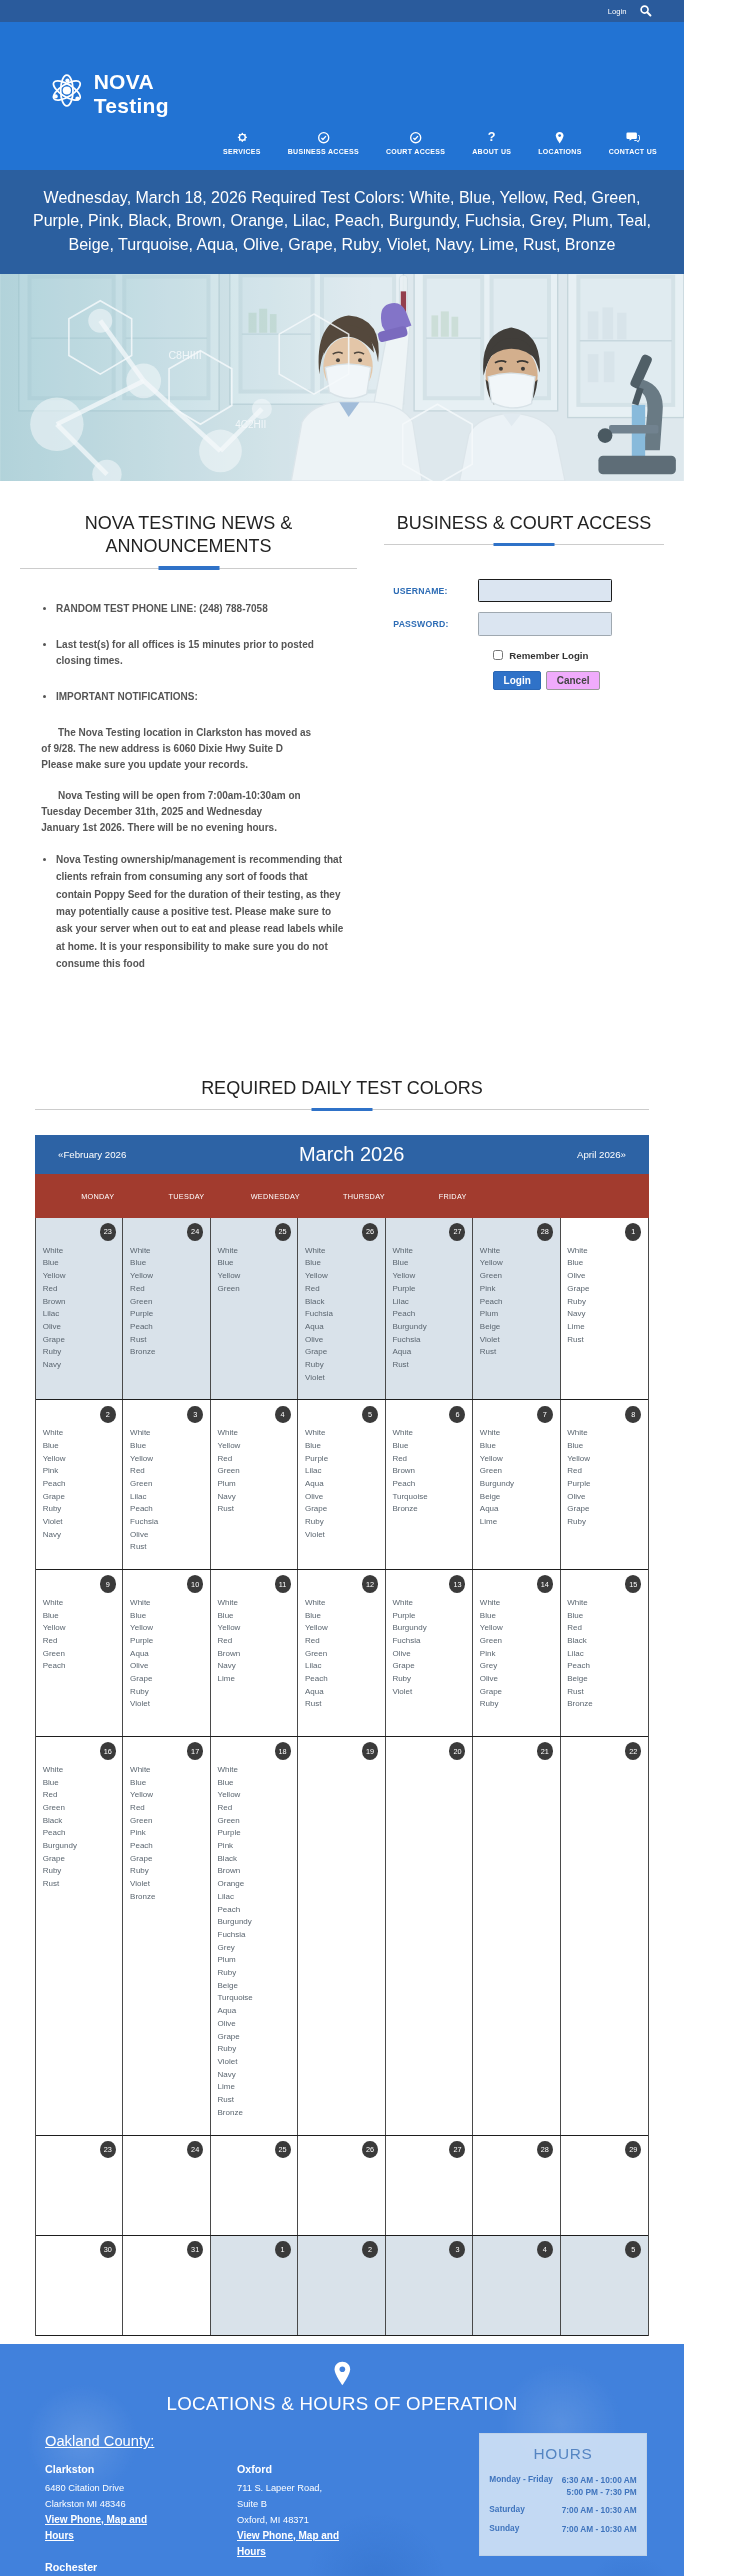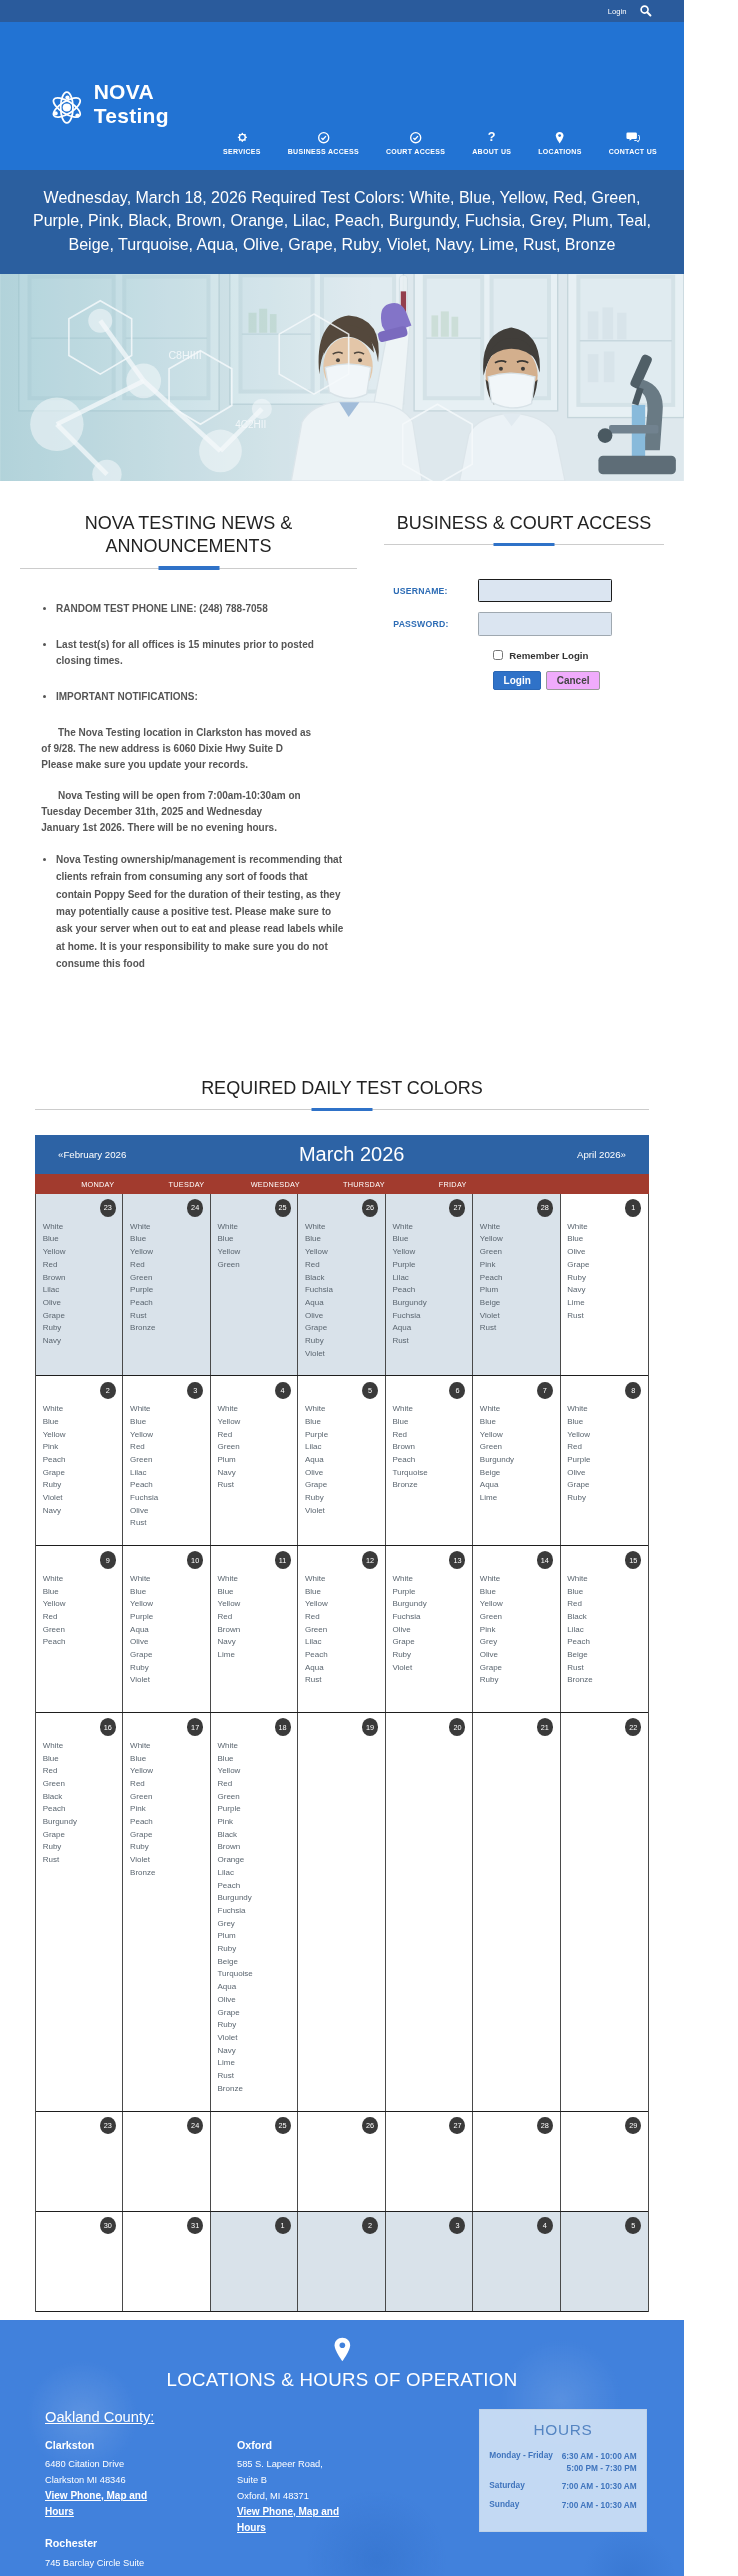--- a/index.html
+++ b/index.html
@@ -10,21 +10,21 @@
   }
   .page { width:684px; background:#fff; position:relative; }
 
   
   .topbar { height:22px; background:#2a5b9c; display:flex; justify-content:flex-end; align-items:center; gap:12px; padding-right:32px; }
   .topbar a { color:#fff; font-size:7.7px; text-decoration:none; }
   .search-btn { display:flex; align-items:center; cursor:pointer; }
 
   
   .site-header { background:#2273d3; height:148px; display:flex; justify-content:space-between; align-items:flex-end; padding:0 27px 14.7px 48px; }
-  .brand { display:flex; align-items:flex-end; gap:8px; margin-bottom:27px; }
+  .brand { display:flex; align-items:flex-start; gap:8px; margin-bottom:37px; }
   .brand-name { color:#fff; font-size:21px; font-weight:bold; letter-spacing:0.3px; }
   .mainnav { display:flex; gap:27px; }
   .nav-item { display:flex; flex-direction:column; align-items:center; gap:4px; cursor:pointer; }
   .nav-item .nav-ic { height:13.4px; display:flex; align-items:center; justify-content:center; }
   .nav-item .nav-label { color:#fff; font-size:7px; font-weight:bold; letter-spacing:0.3px; white-space:nowrap; }
   .q-ic { color:#fff; font-size:12.7px; font-weight:bold; line-height:13.4px; }
 
   
   .notice { background:#2b5f9f; color:#fff; text-align:center; padding:16px 32px 17.4px; font-size:16px; line-height:23.4px; }
 
@@ -58,21 +58,21 @@
   .btn-login { background:#2f72c8; color:#fff; border:0.7px solid #2a67b5; }
   .btn-cancel { background:#f0abfc; color:#444; border:0.7px solid #9a9a9a; }
 
   
   .cal-section { padding-top:27px; }
   .cal-title-wrap { padding:0 35px; }
   .calendar { margin:23px 35px 0; }
   .cal-monthbar { background:#2d63a5; color:#fff; height:39px; display:flex; align-items:center; justify-content:space-between; padding:0 23px; }
   .cal-monthbar .mo-prev, .cal-monthbar .mo-next { font-size:9.7px; color:#fff; text-decoration:none; }
   .cal-monthbar .mo-title { font-size:20px; }
-  .cal-daysbar { background:#a23b2e; height:20px; display:flex; align-items:center; padding-left:3%; }
+  .cal-daysbar { background:#a23b2e; height:44px; display:flex; align-items:center; padding-left:3%; }
   .cal-daysbar span { width:14.9%; text-align:center; color:#fff; font-size:7.3px; letter-spacing:0.3px; }
   .cal-grid { border-left:0.7px solid #4a4a4a; border-right:0.7px solid #4a4a4a; }
   .cal-row { display:grid; grid-template-columns:repeat(7,1fr); border-bottom:1.3px solid #1e1e1e; min-height:100px; }
   .cal-row:nth-child(-n+3) { min-height:167px; }
   .cal-cell { border-right:0.7px solid #4a4a4a; padding-bottom:15px; background:#fff; }
   .cal-cell:last-child { border-right:none; }
   .cal-cell.other { background:#d9e2ea; }
   .day-num { display:flex; align-items:center; justify-content:center; width:16px; height:17.4px; border-radius:50%; background:#3a3a3a; color:#fff; font-size:7.3px; margin:5.3px 6.7px 4px auto; }
   .color-list { padding-left:6.7px; font-size:8px; color:#5b6670; line-height:12.7px; }
 
@@ -827,21 +827,21 @@
             <div class="loc-card">
               <div class="loc-name">Rochester</div>
               <div class="loc-line">745 Barclay Circle Suite 325</div>
               <div class="loc-line">Rochester Hills,  MI 48307</div>
 
             </div>
           </div>
           <div>
             <div class="loc-card">
               <div class="loc-name">Oxford</div>
-              <div class="loc-line">585 S. Lapeer Road,</div>
+              <div class="loc-line">711 S. Lapeer Road,</div>
               <div class="loc-line">Suite B</div>
               <div class="loc-line">Oxford, MI 48371</div>
               <a href="#" class="loc-link">View Phone, Map and Hours</a>
             </div>
           </div>
         </div>
       </div>
       <div class="hours-box">
         <div class="hours-title">HOURS</div>
         <div class="hours-row">

